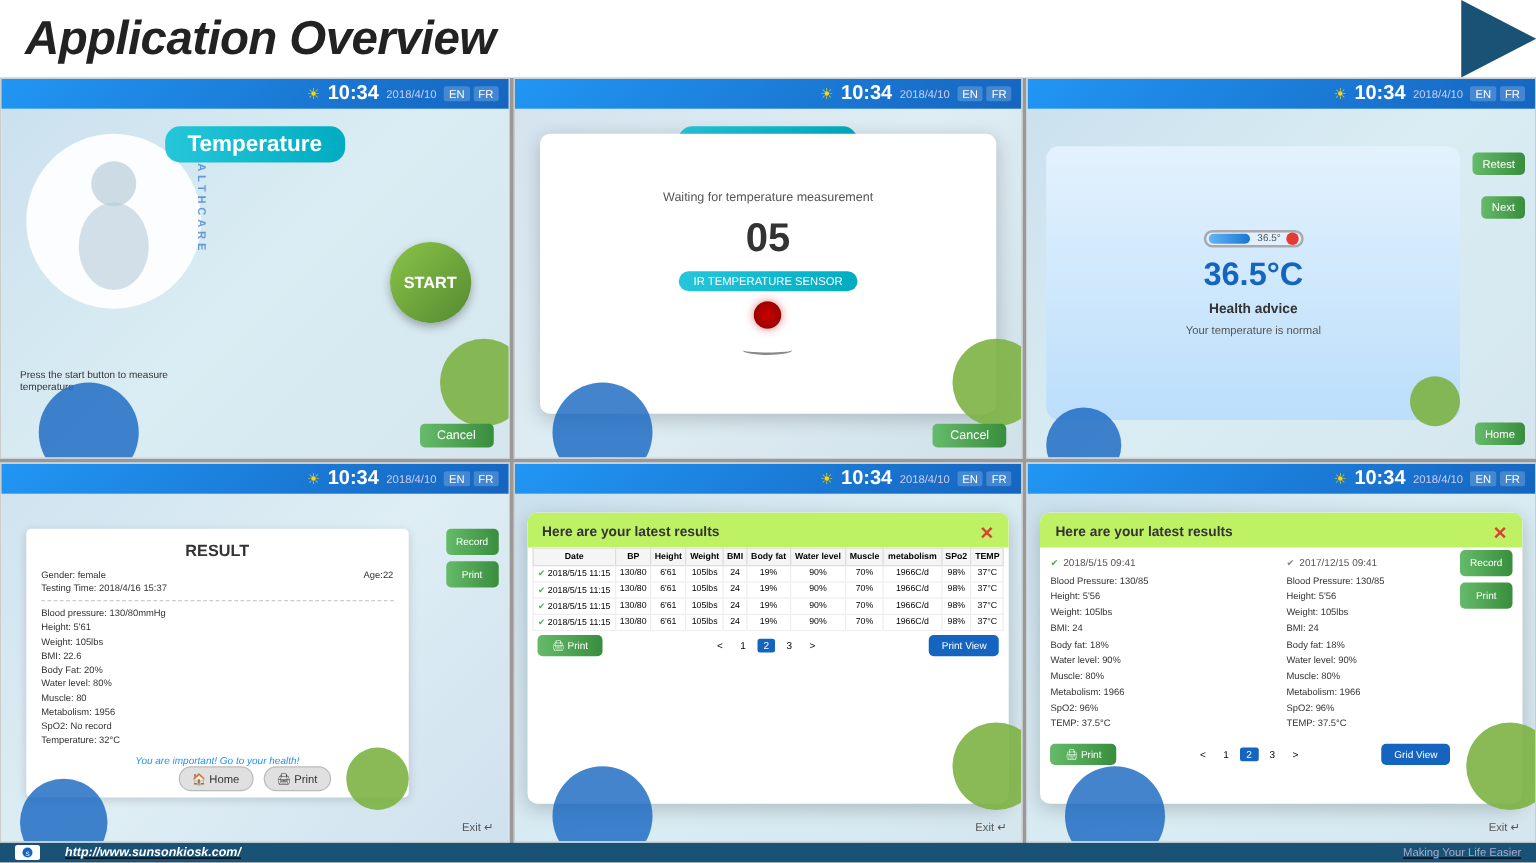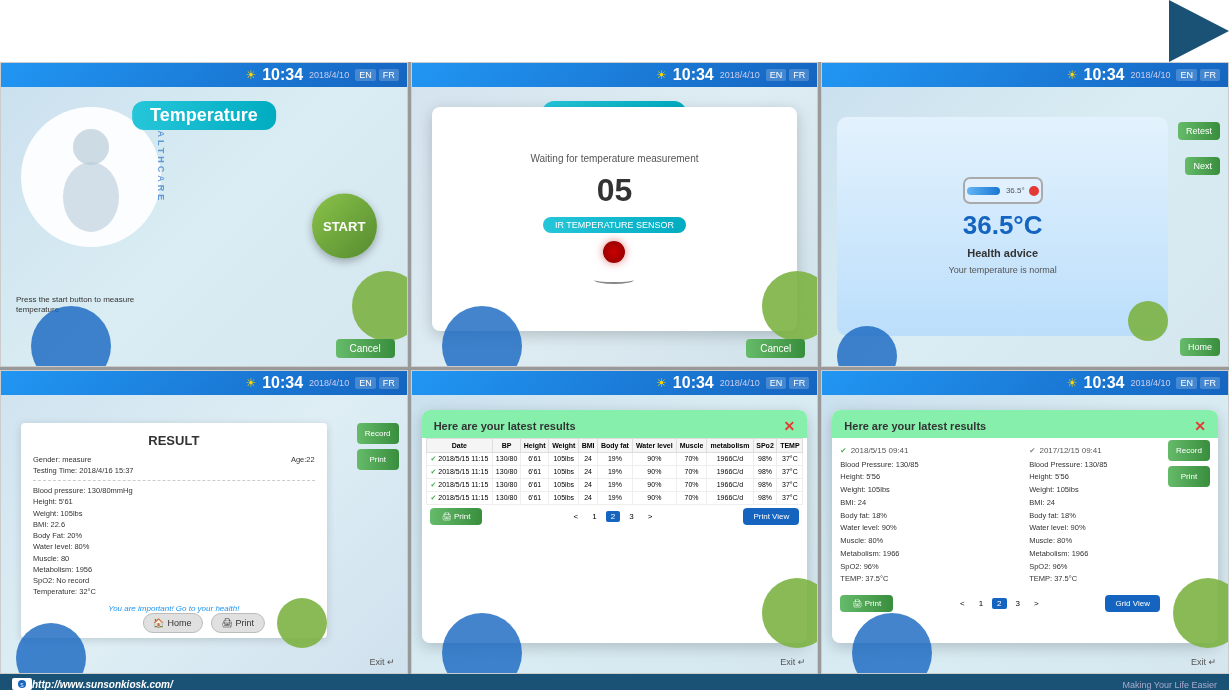--- a/index.html
+++ b/index.html
@@ -215,21 +215,21 @@
       top: 30px; left: 15px; right: 60px; bottom: 30px;
       background: linear-gradient(180deg, #e3f2fd 0%, #bbdefb 100%);
       border-radius: 10px;
       display: flex;
       flex-direction: column;
       align-items: center;
       justify-content: center;
       gap: 6px;
     }
     .thermometer-bar {
-      width: 80px; height: 27px;
+      width: 80px; height: 14px;
       background: linear-gradient(90deg, #e0f0ff, #e0f0ff);
       border: 2px solid #aaa;
       border-radius: 7px;
       display: flex;
       align-items: center;
       padding: 2px;
       gap: 4px;
     }
     .thermo-fill {
       height: 8px; width: 50px;
@@ -339,21 +339,21 @@
     
     .results-modal {
       position: absolute;
       top: 15px; left: 10px; right: 10px; bottom: 30px;
       background: #fff;
       border-radius: 8px;
       box-shadow: 0 4px 15px rgba(0,0,0,0.2);
       overflow: hidden;
     }
     .results-header {
-      background: #86efac;
+      background: #bef264;
       padding: 8px 12px 4px;
       display: flex;
       justify-content: space-between;
       align-items: center;
     }
     .results-title { font-size: 11px; font-weight: bold; color: #333; }
     .close-x {
       color: #E53935;
       font-size: 14px;
       cursor: pointer;
@@ -454,23 +454,24 @@
     }
     .check-green { color: #4CAF50; }
     .check-gray { color: #888; }
     .grid-data-line { line-height: 1.6; color: #333; }
 
     
     .footer {
       background: #1a5276;
       height: 16px;
       display: flex;
-      align-items: flex-end;
+      align-items: center;
       padding: 0 12px;
-      gap: 0;
+      gap: 20px;
+      text-decoration: underline;
     }
     .footer-logo {
       width: 20px; height: 12px;
       background: #fff;
       border-radius: 2px;
       display: flex;
       align-items: center;
       justify-content: center;
     }
     .footer-url {
@@ -494,20 +495,21 @@
     .topbar-badges {
       display: flex;
       gap: 3px;
     }
   </style>
 </head>
 <body>
 
 <div class="header">
   <div class="header-banner"></div>
+  <span class="header-title">Application Overview</span>
   <div class="header-arrow"></div>
 </div>
 
 <div class="screens-grid">
 
   <div class="screen">
     <div class="screen-topbar">
       <span class="topbar-sun">☀</span>
       <span class="topbar-time">10:34</span>
       <span class="topbar-date">2018/4/10</span>
@@ -617,21 +619,21 @@
         <span class="topbar-lang">EN</span>
         <span class="topbar-flag">FR</span>
       </div>
     </div>
     <div class="screen-content">
       <div class="bg-person" style="background:linear-gradient(135deg,#c0d8ea 0%,#d8eaf2 50%,#c0d4e8 100%);"></div>
 
       <div class="result-paper">
         <div class="result-title">RESULT</div>
         <div style="display:flex;justify-content:space-between;">
-          <span class="result-line">Gender: measure</span>
+          <span class="result-line">Gender: female</span>
           <span class="result-line">Age:22</span>
         </div>
         <div class="result-line">Testing Time: 2018/4/16 15:37</div>
         <div style="margin-top:4px;border-top:1px dashed #ccc;padding-top:4px;">
           <div class="result-line">Blood pressure: 130/80mmHg</div>
           <div class="result-line">Height: 5'61</div>
           <div class="result-line">Weight: 105lbs</div>
           <div class="result-line">BMI: 22.6</div>
           <div class="result-line">Body Fat: 20%</div>
           <div class="result-line">Water level: 80%</div>

